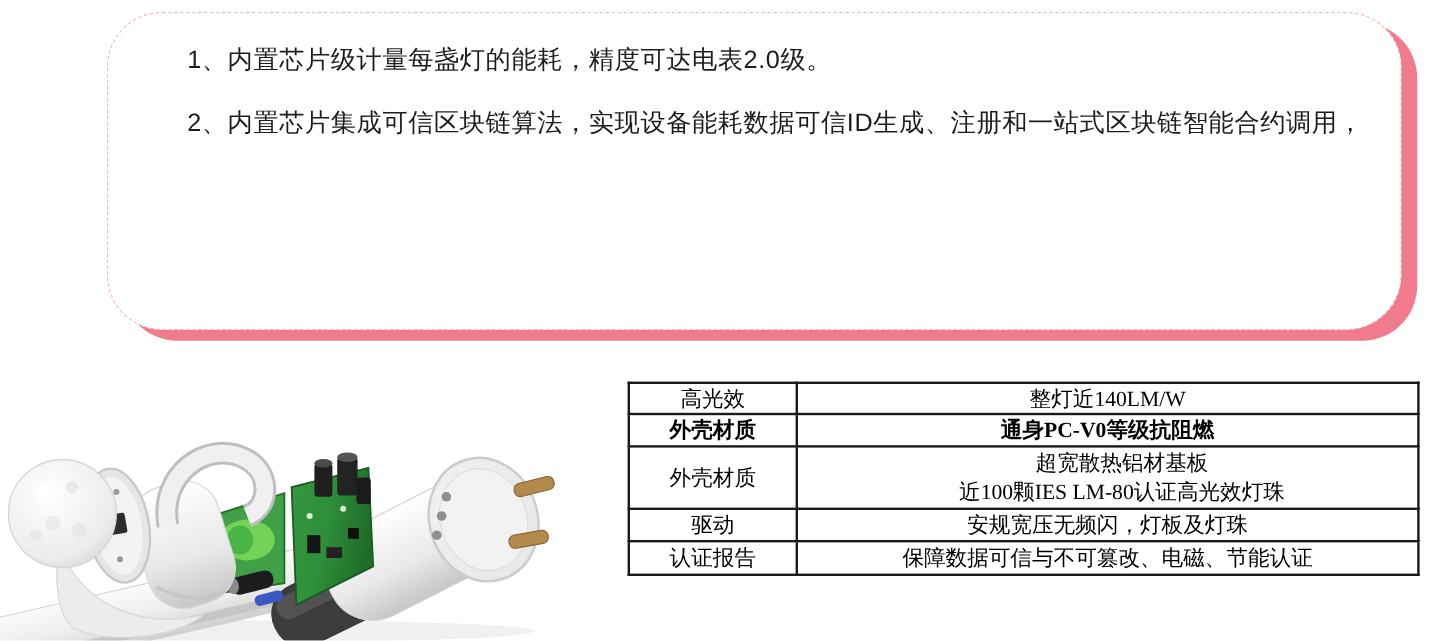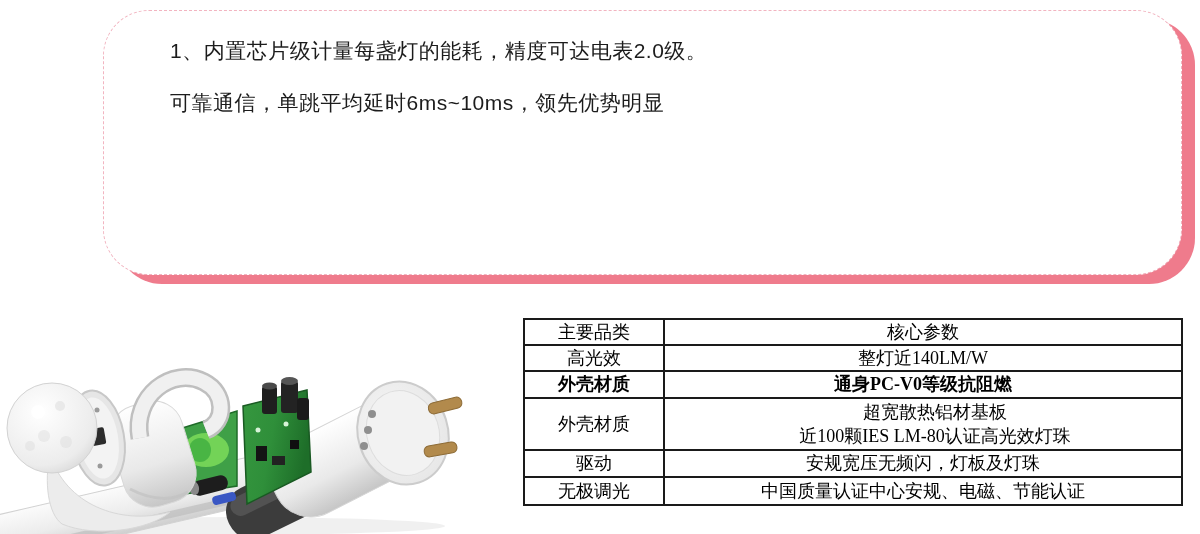--- a/index.html
+++ b/index.html
@@ -1,20 +1,20 @@
 <!DOCTYPE html>
 <html><head>
 <meta charset="utf-8">
 <style>
   html,body{margin:0;padding:0;background:#ffffff;}
   body{font-family:"Liberation Sans","DejaVu Sans",sans-serif;}
   .stage{position:relative;width:1200px;height:534px;background:#ffffff;overflow:hidden;}
 
   
-  .feature-wrap{position:absolute;left:103px;top:10px;width:1079px;height:265px;}
+  .feature-wrap{position:absolute;left:89px;top:10px;width:1079px;height:265px;}
   .feature-shadow{position:absolute;left:13px;top:9px;width:100%;height:100%;
     border-radius:46px;background:#EF7B8C;}
   .feature-front{position:absolute;left:0;top:0;width:100%;height:100%;
     border-radius:46px;background:#ffffff;border:1px dashed #F2B4C0;box-sizing:border-box;}
   .feature-text{position:absolute;left:67px;top:15px;right:22px;color:#1c1c1c;
     font-size:21px;line-height:51.5px;letter-spacing:0.5px;}
   .feature-line{white-space:nowrap;height:51.5px;}
 
   
   table.spec{position:absolute;left:523px;top:318px;width:660px;border-collapse:collapse;
@@ -36,52 +36,48 @@
 </head>
 <body>
 
 <div class="stage">
 
   <div class="feature-wrap">
     <div class="feature-shadow"></div>
     <div class="feature-front"></div>
     <div class="feature-text">
       <div class="feature-line">1、内置芯片级计量每盏灯的能耗，精度可达电表2.0级。</div>
-      <div class="feature-line">可靠通信，单跳平均延时6ms~10ms，领先优势明显</div>
+      <div class="feature-line">2、内置芯片集成可信区块链算法，实现设备能耗数据可信ID生成、注册和一站式区块链智能合约调用，</div>
     </div>
   </div>
 
   <table class="spec">
     <tbody>
-        <tr class="h-row">
-      <td class="cat">主要品类</td>
-      <td>核心参数</td>
-    </tr>
     <tr class="r1">
       <td class="cat">高光效</td>
       <td>整灯近140LM/W</td>
     </tr>
     <tr class="r2">
       <td class="cat">外壳材质</td>
       <td>通身PC-V0等级抗阻燃</td>
     </tr>
     <tr class="r3">
       <td class="cat">外壳材质</td>
       <td>
         <div class="cell-line">超宽散热铝材基板</div>
         <div class="cell-line">近100颗IES LM-80认证高光效灯珠</div>
       </td>
     </tr>
     <tr class="r4">
       <td class="cat">驱动</td>
       <td>安规宽压无频闪，灯板及灯珠</td>
     </tr>
     <tr class="r5">
-      <td class="cat">无极调光</td>
-      <td>中国质量认证中心安规、电磁、节能认证</td>
+      <td class="cat">认证报告</td>
+      <td>保障数据可信与不可篡改、电磁、节能认证</td>
     </tr>
   </tbody>
     </table>
 
   <svg class="product-img" viewBox="0 0 470 180" aria-hidden="true">
     <defs>
       <linearGradient id="gTube" x1="0" y1="0" x2="0" y2="1">
         <stop offset="0" stop-color="#fbfbfb"></stop>
           <stop offset="0.55" stop-color="#ececec"></stop>
           <stop offset="1" stop-color="#cfcfcf"></stop>

